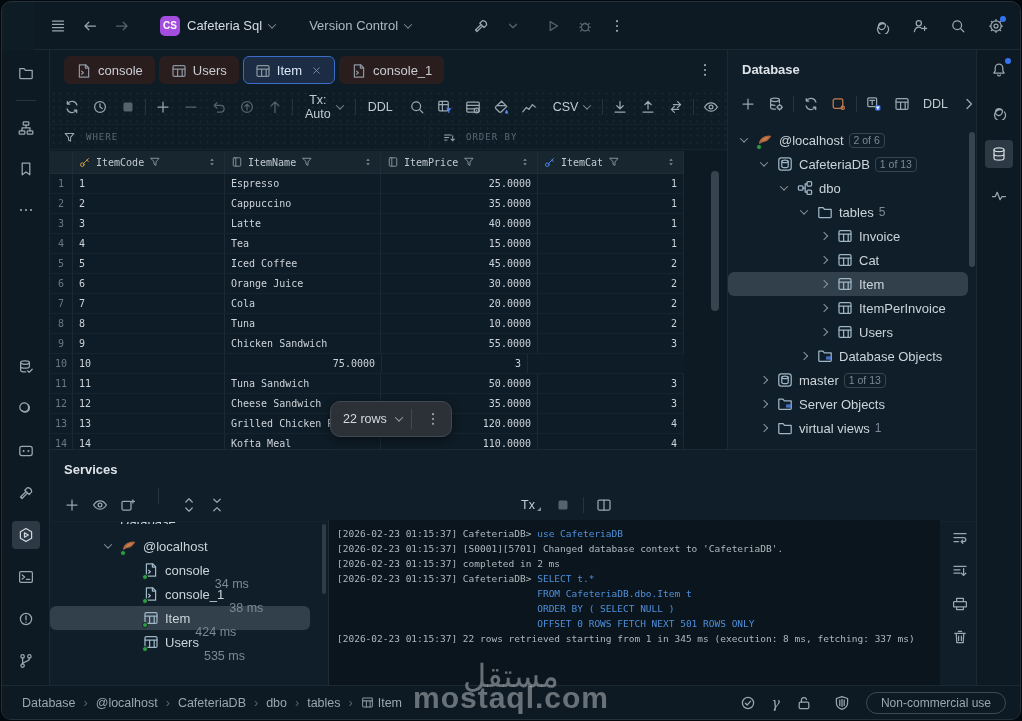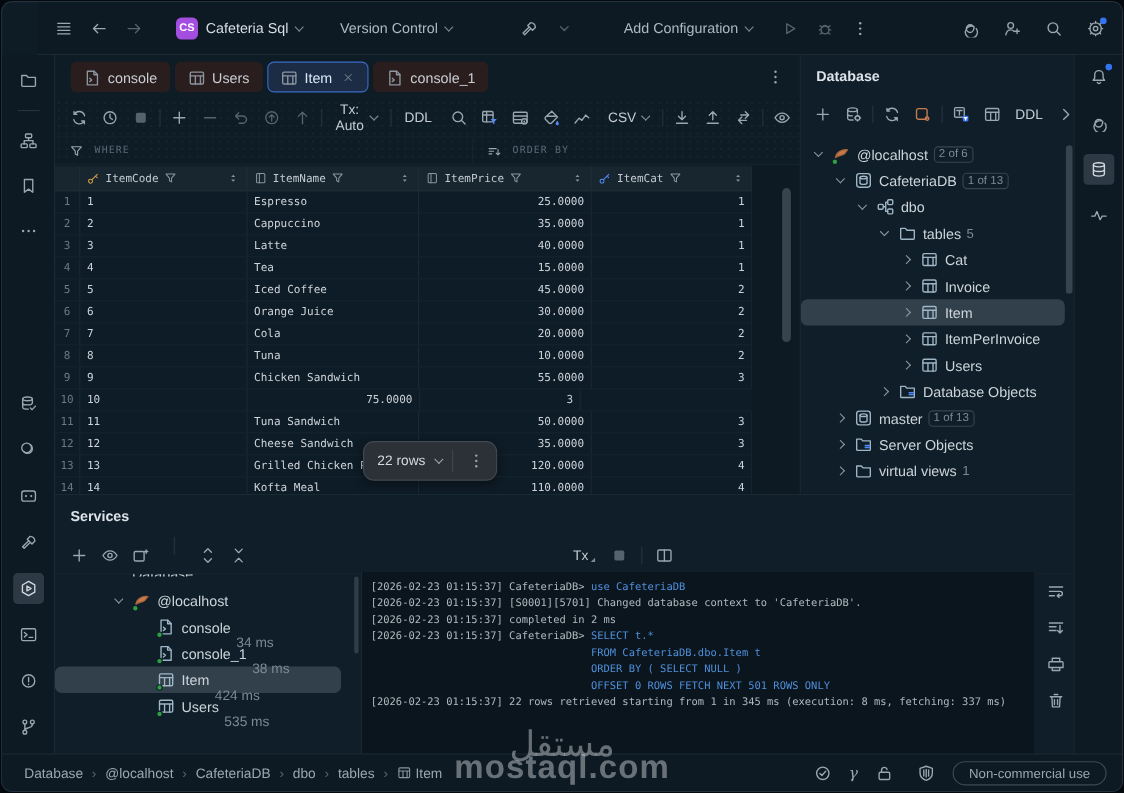--- a/index.html
+++ b/index.html
@@ -175,24 +175,20 @@
           <svg class="svgi" viewBox="0 0 16 16">
             <path d="M6.8 5.2l2.6-2.6c1.2 0 2.3.4 3.1 1.2.8.8 1.2 1.9 1.2 3.1l-2.6 2.6zM8.1 6.5L2.5 12l1.5 1.5 5.6-5.6"></path>
           </svg>
         </button>
         <button class="icon-btn dim">
           <svg class="svgi" viewBox="0 0 16 16">
             <path d="M4.5 6.2L8 9.7l3.5-3.5"></path>
           </svg>
         </button>
       </div>
-    <button class="tb-label dim2" style="margin-left:28px;">
-      <span>Add Configuration</span>
-      <span class="chev d"></span>
-    </button>
     <div class="grp" style="margin-left:8px;">
         <button class="icon-btn dim">
           <svg class="svgi" viewBox="0 0 16 16">
             <path d="M5.2 3.6v8.8l7.3-4.4z"></path>
           </svg>
         </button>
         <button class="icon-btn dim">
           <svg class="svgi" viewBox="0 0 16 16">
             <circle cx="8" cy="9.2" r="3.6"></circle>
             <path d="M6.2 6.4a1.9 1.9 0 0 1 3.6 0M2.8 9.2h1.6M11.6 9.2h1.6M3.5 5.5l1.8 1.2M12.5 5.5l-1.8 1.2M3.5 12.9l1.8-1.2M12.5 12.9l-1.8-1.2"></path>
@@ -871,33 +867,33 @@
         <div class="trow" style="padding-left:88px">
           <span class="chvbox">
             <span class="chev r"></span>
           </span>
           <span class="ticon">
             <svg class="svgi" viewBox="0 0 16 16">
               <rect x="2" y="2.6" width="12" height="10.8" rx="1.2"></rect>
               <path d="M2 6h12M6.6 6v7.4M11.2 6v7.4"></path>
             </svg>
           </span>
-          <span class="tlabel">Cat</span>
+          <span class="tlabel">Invoice</span>
         </div>
         <div class="trow" style="padding-left:88px">
           <span class="chvbox">
             <span class="chev r"></span>
           </span>
           <span class="ticon">
             <svg class="svgi" viewBox="0 0 16 16">
               <rect x="2" y="2.6" width="12" height="10.8" rx="1.2"></rect>
               <path d="M2 6h12M6.6 6v7.4M11.2 6v7.4"></path>
             </svg>
           </span>
-          <span class="tlabel">Invoice</span>
+          <span class="tlabel">Cat</span>
         </div>
         <div class="trow sel" style="padding-left:88px">
           <span class="chvbox">
             <span class="chev r"></span>
           </span>
           <span class="ticon">
             <svg class="svgi" viewBox="0 0 16 16">
               <rect x="2" y="2.6" width="12" height="10.8" rx="1.2"></rect>
               <path d="M2 6h12M6.6 6v7.4M11.2 6v7.4"></path>
             </svg>

